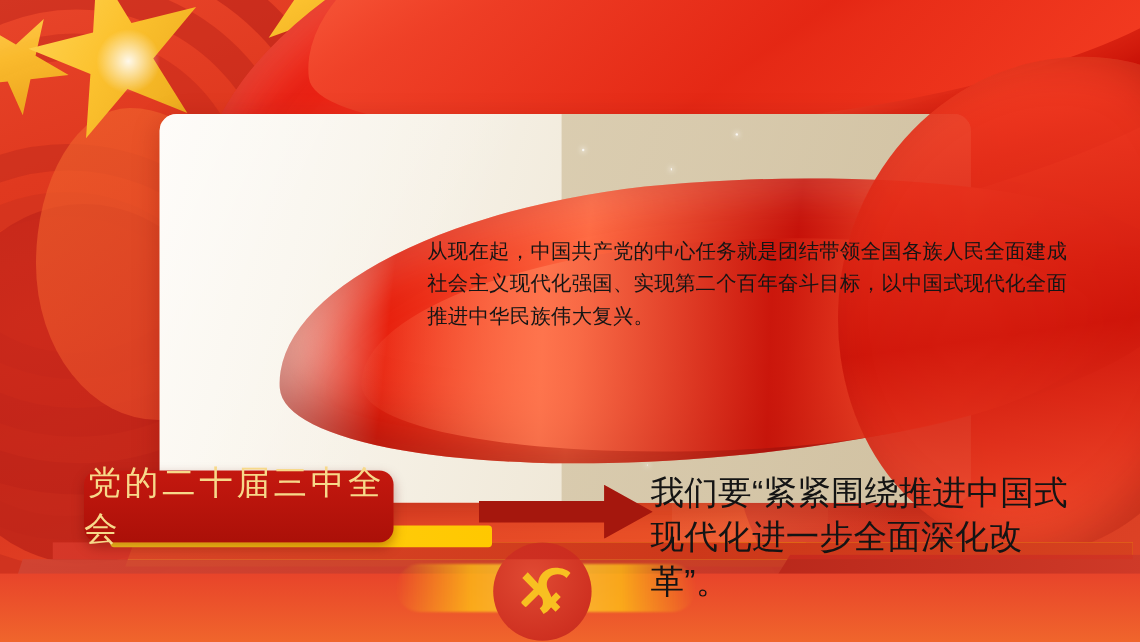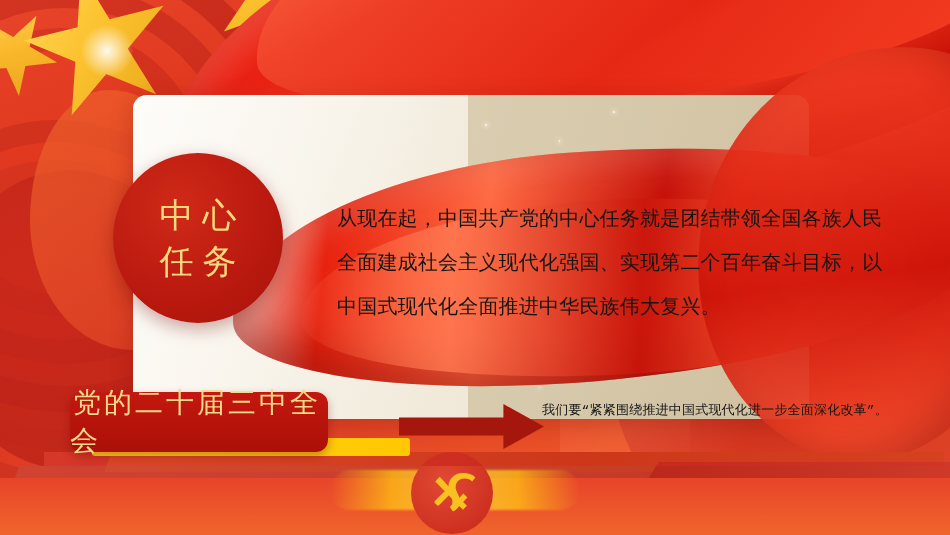--- a/index.html
+++ b/index.html
@@ -111,42 +111,42 @@
   .badge{position:absolute;left:113px;top:153px;width:170px;height:170px;border-radius:50%;
       background:radial-gradient(circle at 38% 32%,#d02a18 0%,#bb1a10 55%,#a81208 100%);
       box-shadow:0 6px 18px rgba(110,10,5,.35);
       display:flex;flex-direction:column;align-items:center;justify-content:center;gap:12px;}
   .badge span{display:block;color:#f9d87e;font-size:34px;letter-spacing:9px;
       text-indent:9px;line-height:1;font-weight:400;}
 
   
   .headline{position:absolute;left:341px;top:158px;font-size:24px;font-weight:bold;color:#121212;
       letter-spacing:.5px;white-space:nowrap;}
-  .body-text{position:absolute;left:337px;top:196px;width:546px;font-size:20px;color:#151515;
-      line-height:44px;letter-spacing:.2px;}
+  .body-text{position:absolute;left:356px;top:196px;width:546px;font-size:17px;color:#151515;
+      line-height:27px;letter-spacing:.2px;}
 
   
   .banner-shadow{position:absolute;left:92px;top:438px;width:318px;height:18px;
       background:linear-gradient(90deg,#ffd21f,#ffc800);border-radius:3px;}
   .banner-shadow2{position:absolute;left:44px;top:452px;width:900px;height:14px;
       background:linear-gradient(90deg,#d8392a,#c7281c 60%,#d13423);opacity:.9;}
   .banner{position:absolute;left:70px;top:392px;width:258px;height:60px;
       background:linear-gradient(180deg,#c4180f,#ab1008);border-radius:12px;
       display:flex;align-items:center;justify-content:center;
       box-shadow:0 4px 10px rgba(100,8,4,.35);}
   .banner span{color:#f7d98a;font-size:28px;letter-spacing:3px;text-indent:3px;}
 
   
   .arrow{position:absolute;left:399px;top:404px;width:145px;height:45px;
       background:#a5170d;
       clip-path:polygon(0 30%,72% 30%,72% 0,100% 50%,72% 100%,72% 70%,0 70%);}
 
   
-  .quote{position:absolute;left:542px;top:392px;width:350px;font-size:13px;color:#141414;
-      line-height:37px;letter-spacing:.2px;font-family:Liberation Mono, monospace;}
+  .quote{position:absolute;left:542px;top:392px;width:350px;font-size:28px;color:#141414;
+      line-height:37px;letter-spacing:.2px;}
 
   
   .band-yellow{position:absolute;left:108px;top:452px;width:560px;height:20px;
       background:linear-gradient(90deg,#ffcf1c,#ffc400);transform:skewX(-20deg);}
   .band-yellow2{position:absolute;left:600px;top:452px;width:344px;height:20px;
       background:linear-gradient(90deg,#ffc400,#ffb400);}
   .band-red{position:absolute;left:16px;top:466px;width:770px;height:18px;
       background:linear-gradient(90deg,#d04433,#c23324);transform:skewX(-18deg);opacity:.95;}
   .band-red2{position:absolute;left:720px;top:466px;width:230px;height:24px;
       background:linear-gradient(90deg,#c93828,#b92c1e);}
@@ -234,24 +234,20 @@
       <i style="left: 86%; top: 72%; width: 1.5px; height: 1.5px;"></i>
       <i style="left: 25%; top: 75%; width: 1.5px; height: 1.5px;"></i>
       <i style="left: 90%; top: 44%; width: 2px; height: 2px;"></i>
       <i style="left: 60%; top: 90%; width: 1.5px; height: 1.5px;"></i>
     </div>
 
   <div class="silk silk-mid"></div>
   <div class="silk silk-mid2"></div>
   <div class="silk silk-tail"></div>
 
-  <div class="badge">
-    <span>中心</span>
-    <span>任务</span>
-  </div>
 
   <div class="body-text">从现在起，中国共产党的中心任务就是团结带领全国各族人民全面建成社会主义现代化强国、实现第二个百年奋斗目标，以中国式现代化全面推进中华民族伟大复兴。</div>
 
   <div class="band-yellow"></div>
   <div class="band-yellow2"></div>
   <div class="band-red"></div>
   <div class="band-red2"></div>
   <div class="band-fold"></div>
   <div class="band-dark"></div>
 

